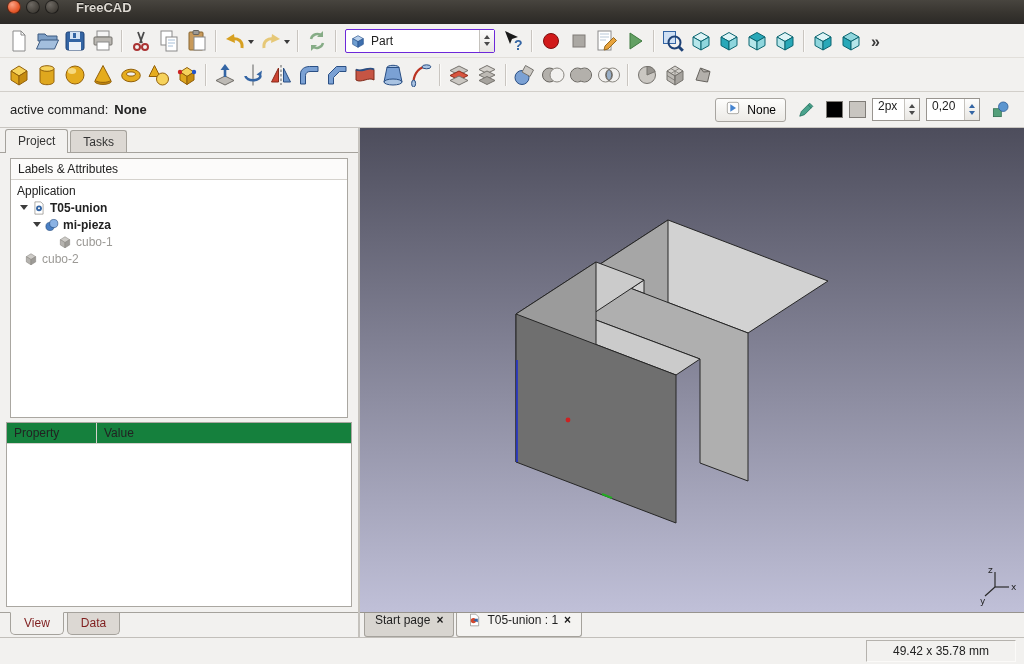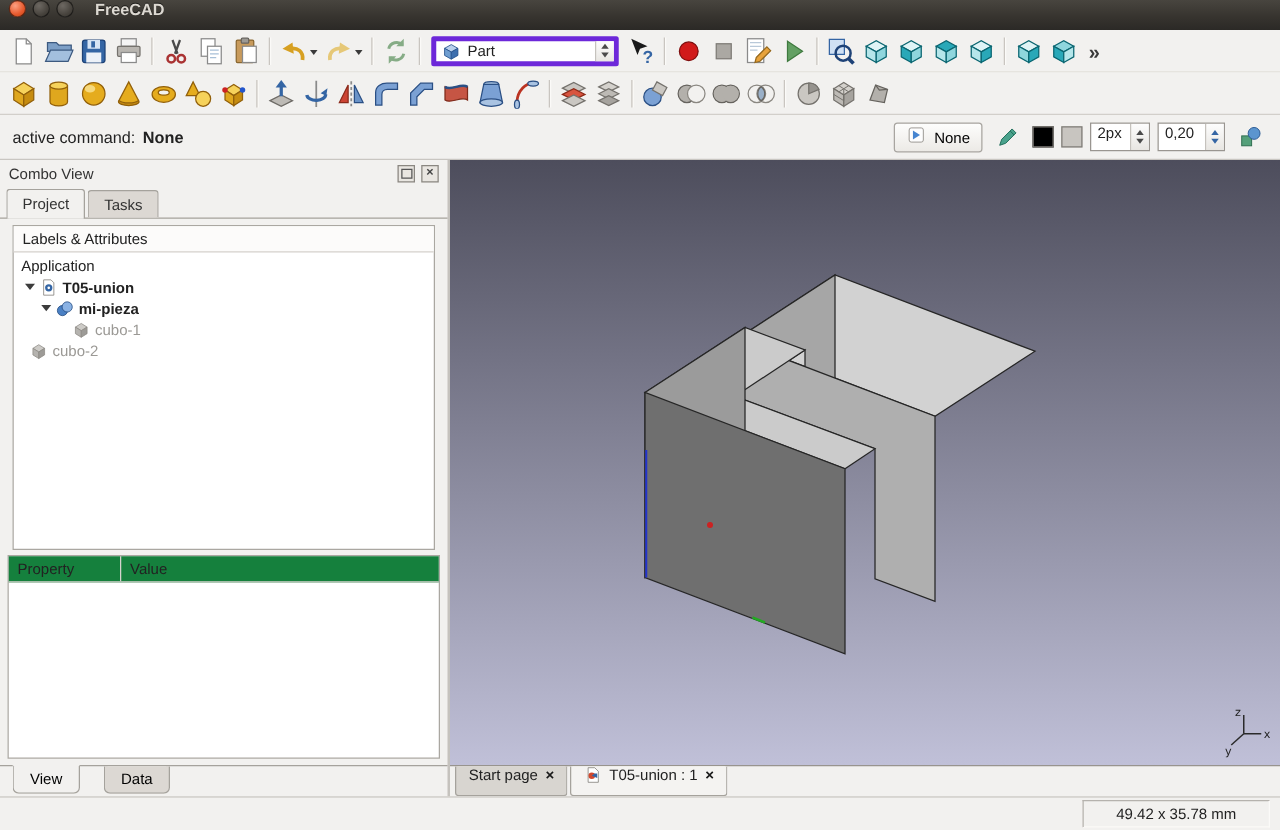--- a/index.html
+++ b/index.html
@@ -14,21 +14,21 @@
   .title-text{color:#dcd8d1;font-weight:bold;font-size:13px;margin-left:12px;text-shadow:0 -1px 0 rgba(0,0,0,.6)}
 
   
   .toolbar{display:flex;align-items:center;height:34px;padding:0 5px;background:#f2f1ef}
   #toolbar-file{border-bottom:1px solid #e2dfda}
   #toolbar-part{border-bottom:1px solid #d2cfca}
   .tbtn{display:flex;align-items:center;justify-content:center;width:28px;height:28px;border:none;background:transparent;padding:0}
   .tbtn svg{display:block}
   .dd{width:0;height:0;border-left:3px solid transparent;border-right:3px solid transparent;border-top:4px solid #3a3a3a;margin:2px 3px 0 -1px;align-self:center}
   .sep{width:2px;height:22px;border-left:1px solid #c9c5c0;border-right:1px solid #fbfaf8;margin:0 4px}
-  .wbcombo{display:flex;align-items:center;gap:5px;width:150px;height:24px;background:#fff;border:4px solid #6d28d9;border-radius:2px;padding-left:4px;margin:0 4px}
+  .wbcombo{display:flex;align-items:center;gap:5px;width:150px;height:24px;background:#fff;border:1px solid #6d28d9;border-radius:2px;padding-left:4px;margin:0 4px}
   .wbcombo .lbl{flex:1}
   .spincol{width:15px;height:100%;border-left:1px solid #c5c2bd;display:flex;flex-direction:column;align-items:center;justify-content:center;gap:3px;background:linear-gradient(#fdfdfd,#e8e6e2)}
   .arr-up{width:0;height:0;border-left:3px solid transparent;border-right:3px solid transparent;border-bottom:4px solid #4a4a4a}
   .arr-dn{width:0;height:0;border-left:3px solid transparent;border-right:3px solid transparent;border-top:4px solid #4a4a4a}
   .spincol.blue .arr-up{border-bottom-color:#3465a4}
   .spincol.blue .arr-dn{border-top-color:#3465a4}
 
   
   .cmdbar{display:flex;align-items:center;height:36px;padding:0 10px;background:#f2f1ef;border-bottom:1px solid #c9c6c1;gap:6px}
   .cmd-label{font-size:13px}
@@ -56,21 +56,21 @@
   .tree-row .exp{width:9px;display:flex;justify-content:center}
   .tree-row .exp.open::before{content:"";width:0;height:0;border-left:4px solid transparent;border-right:4px solid transparent;border-top:5px solid #3c3c3c}
   .tree-row.bold{font-weight:bold}
   .tree-row.muted{color:#9b9995}
   .prop-box{margin:2px 6px 5px;border:1px solid #aaa7a1;background:#fff;flex:1;display:flex;flex-direction:column}
   .prop-header{display:flex;background:#15803d;border-bottom:1px solid #d5d2cd}
   .prop-header .col{padding:3px 7px}
   .col-property{width:90px;border-right:1px solid #d5d2cd}
   .prop-body{flex:1}
   .btabs{height:25px;display:flex;align-items:flex-start;padding-left:10px;border-top:1px solid #a5a29c}
-  .btab{padding:3px 13px 4px;border:1px solid #a5a29c;border-top:none;border-radius:0 0 5px 5px;background:#dcd8d3;margin-right:19px;color:#000000}
+  .btab{padding:3px 13px 4px;border:1px solid #a5a29c;border-top:none;border-radius:0 0 5px 5px;background:#dcd8d3;margin-right:3px;color:#7f1d1d}
   .btab.active{background:#f2f1ef;border-top:1px solid #f2f1ef;margin-top:-1px}
 
   
   .viewport-col{flex:1;display:flex;flex-direction:column;min-width:0}
   .vp3d{position:relative;height:484px}
   .vp3d svg.scene{position:absolute;left:0;top:0}
   .mini-axis{position:absolute;right:6px;bottom:4px}
   .doctabs{height:25px;display:flex;align-items:stretch;background:#f2f1ef;border-top:1px solid #98948e;padding-left:4px}
   .doctab{display:flex;align-items:flex-start;gap:6px;padding:0 10px;border:1px solid #a5a29c;border-top:none;background:#d8d5d0;color:#222;border-radius:0 0 3px 3px;margin-right:2px}
   .doctab.active{background:#f4f3f1}
@@ -473,25 +473,20 @@
             <rect x="3" y="11" width="10" height="10" fill="#55a07a" stroke="#2f6e50"></rect>
             <circle cx="15.5" cy="8.5" r="6" fill="#5b95cf" stroke="#2a5a94"></circle>
           </svg>
         </span>
     </button>
   </div>
 
   <div class="main">
 
     <div class="left-panel">
-      <div class="cv-header">
-        <span class="cv-title">Combo View</span>
-        <span class="cv-btn float"></span>
-        <span class="cv-btn close"></span>
-      </div>
       <div class="cv-tabs" id="cv-tabs">
           <div class="tab active">Project</div>
           <div class="tab">Tasks</div>
         </div>
 
       <div class="tree-box">
         <div class="box-header">Labels &amp; Attributes</div>
         <div class="tree-body" id="tree-body">
             <div class="tree-row" style="padding-left: 6px;">
               <span>Application</span>

